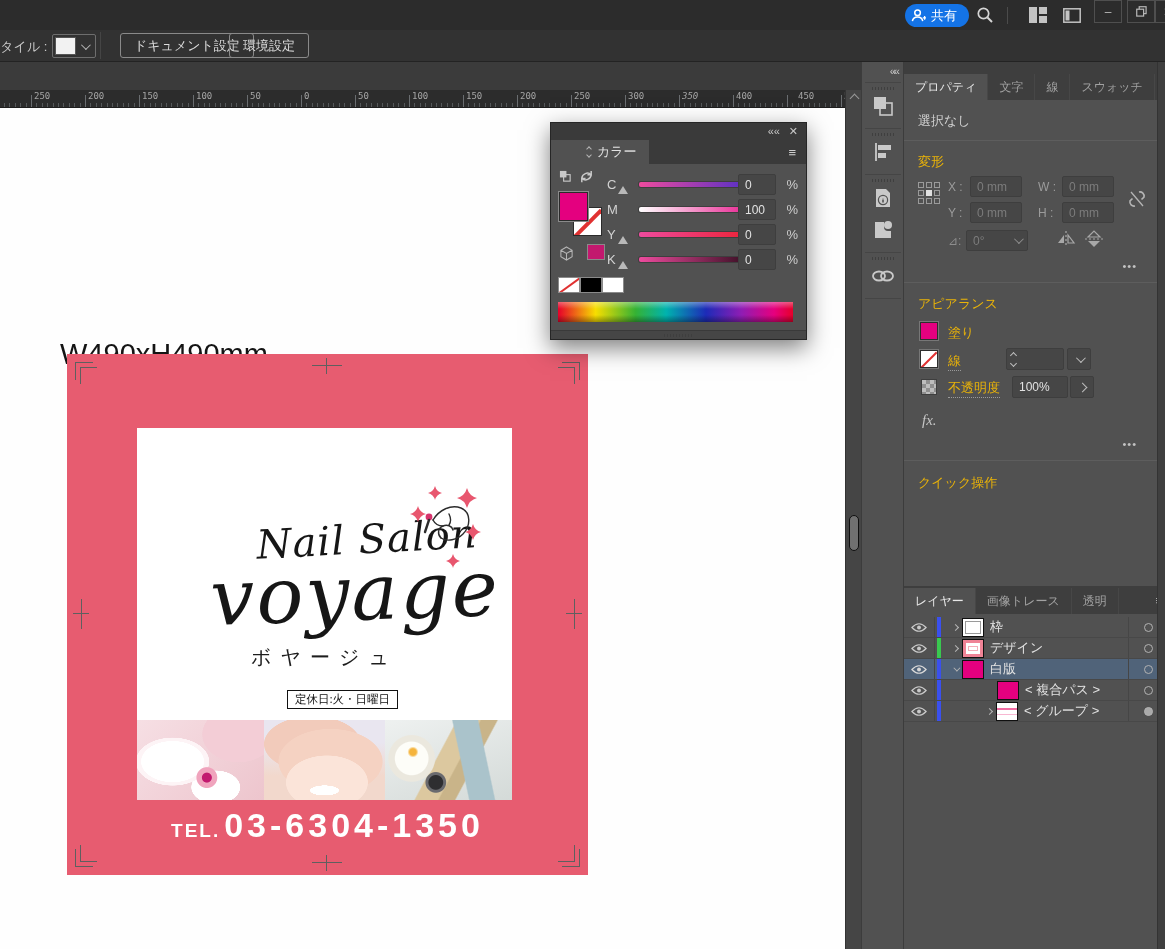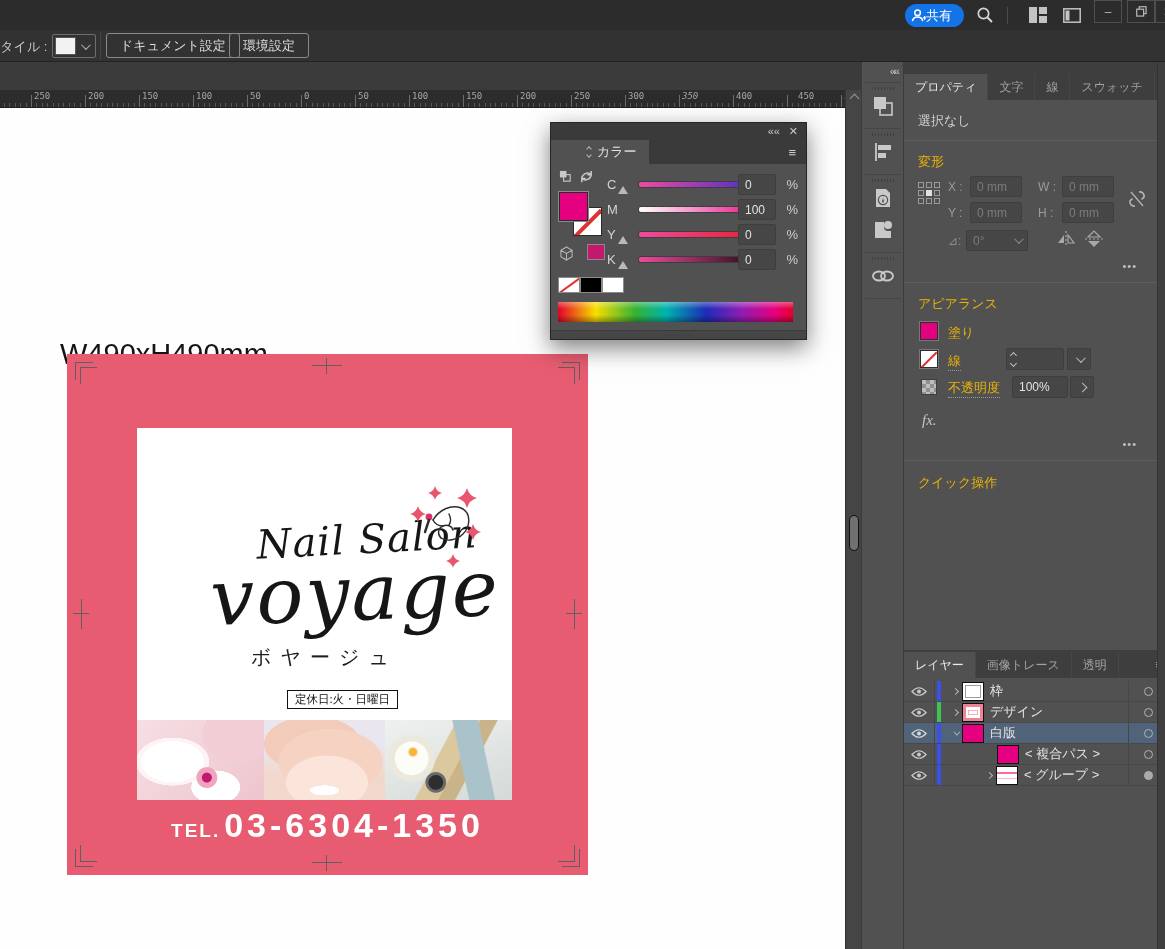--- a/index.html
+++ b/index.html
@@ -3,21 +3,21 @@
 <meta charset="utf-8">
 <style>
   * { margin:0; padding:0; box-sizing:border-box; }
   html,body { background:#222; }
   body { font-family:"Liberation Sans", sans-serif; }
   .app { position:relative; width:1165px; height:949px; overflow:hidden; background:#3b3b3b; }
 
   
   .titlebar { position:absolute; left:0; top:0; width:1165px; height:30px; background:#2c2c2c; }
   .share-btn { position:absolute; left:905px; top:4px; height:23px; padding:0 12px 0 6px; border-radius:12px;
-               background:#1473e6; color:#fff; font-size:13px; display:flex; align-items:center; cursor:pointer; }
+               background:#1473e6; color:#fff; font-size:13px; display:flex; align-items:center; gap:5px; cursor:pointer; }
   .share-ico { width:15px; height:15px; }
   .tb-ico { position:absolute; top:5px; width:20px; height:20px; display:flex; align-items:center; justify-content:center; }
   .tb-sep { position:absolute; left:1007px; top:7px; width:1px; height:17px; background:#4b4b4b; }
   .winbtn { position:absolute; top:0; width:28px; height:23px; border:1px solid #4f4f4f; background:#2c2c2c;
             color:#b9b9b9; font-size:12px; display:flex; align-items:center; justify-content:center; }
 
   
   .optionsbar { position:absolute; left:0; top:30px; width:1165px; height:32px; background:#323232; border-bottom:1px solid #232323; }
   .style-label { position:absolute; left:-13px; top:8px; color:#c9c9c9; font-size:13px; }
   .swatch-dd { position:absolute; left:52px; top:4px; width:44px; height:24px; border:1px solid #6e6e6e; border-radius:2px;
@@ -247,21 +247,21 @@
     </div>
   </div>
 
   <div class="optionsbar">
     <span class="style-label">スタイル :</span>
     <div class="swatch-dd">
       <span class="sw"></span>
       <span class="chev down" style="margin-left:5px;"></span>
     </div>
     <div class="opt-sep"></div>
-    <div class="opt-btn" style="left:106px;">
+    <div class="opt-btn" style="left:120px;">
       <span>ドキュメント設定</span>
     </div>
     <div class="opt-btn" style="left:229px;">
       <span>環境設定</span>
     </div>
     <div class="tb-ico" style="left:313px; top:36px; position:absolute;">
       <svg viewBox="0 0 20 20" width="20" height="20">
           <rect x="10" y="2" width="8" height="7" fill="none" stroke="#c9c9c9" stroke-width="1.3"></rect>
           <path d="M4 3 L13 12 L8.6 12.4 L11 17.5 L8.8 18.4 L6.6 13.4 L3.6 16 Z" fill="#d9d9d9"></path>
         </svg>
@@ -453,21 +453,21 @@
   <div class="dock">
 
     <div class="tabbar">
       <div class="tab active">プロパティ</div>
       <div class="tab">文字</div>
       <div class="tab">線</div>
       <div class="tab">スウォッチ</div>
       <div class="tab">アピアランス</div>
     </div>
 
-    <div class="panel-body" style="height:550px;">
+    <div class="panel-body" style="height:486px;">
       <div class="sec-label" style="position:absolute; left:14px; top:12px; font-size:13px; color:#d2d2d2;">選択なし</div>
       <div class="divider" style="position:absolute; left:0; right:0; top:40px;"></div>
 
       <div class="sec-label" style="position:absolute; left:14px; top:53px;">変形</div>
       <div class="refgrid" style="position:absolute; left:14px; top:82px;">
         <i></i>
           <i></i>
           <i></i>
           <i></i>
           <i class="on"></i>

